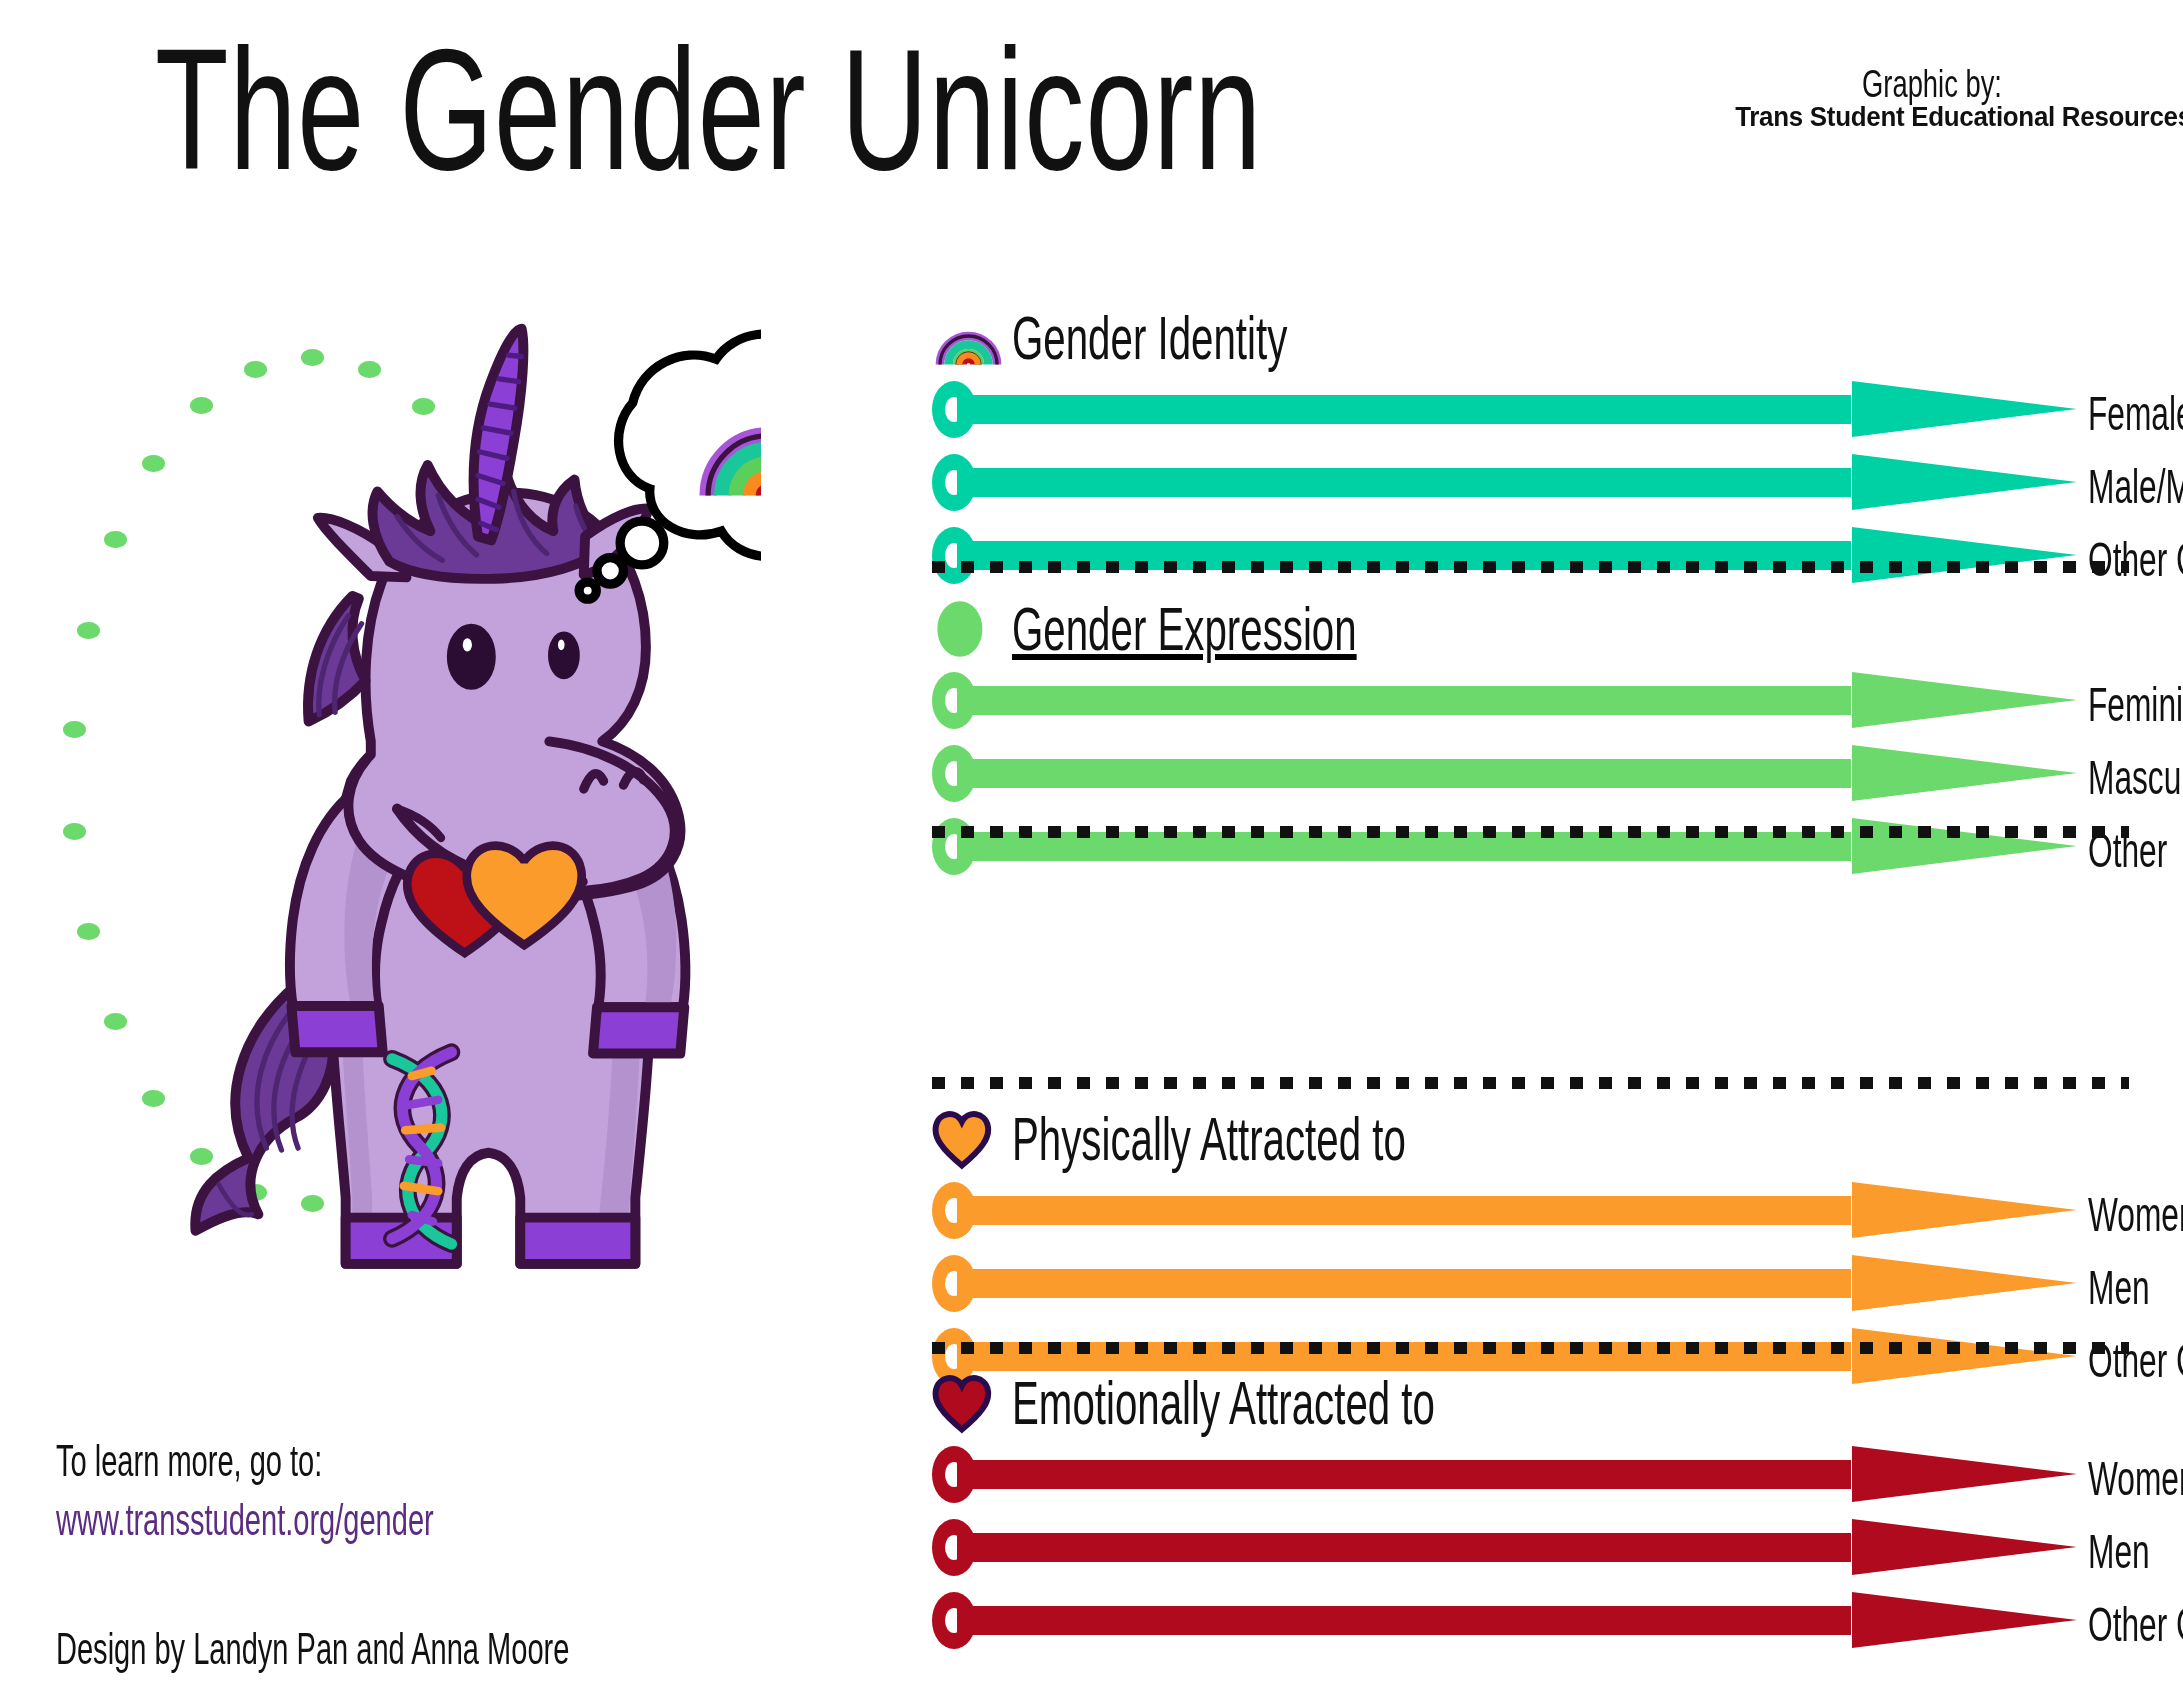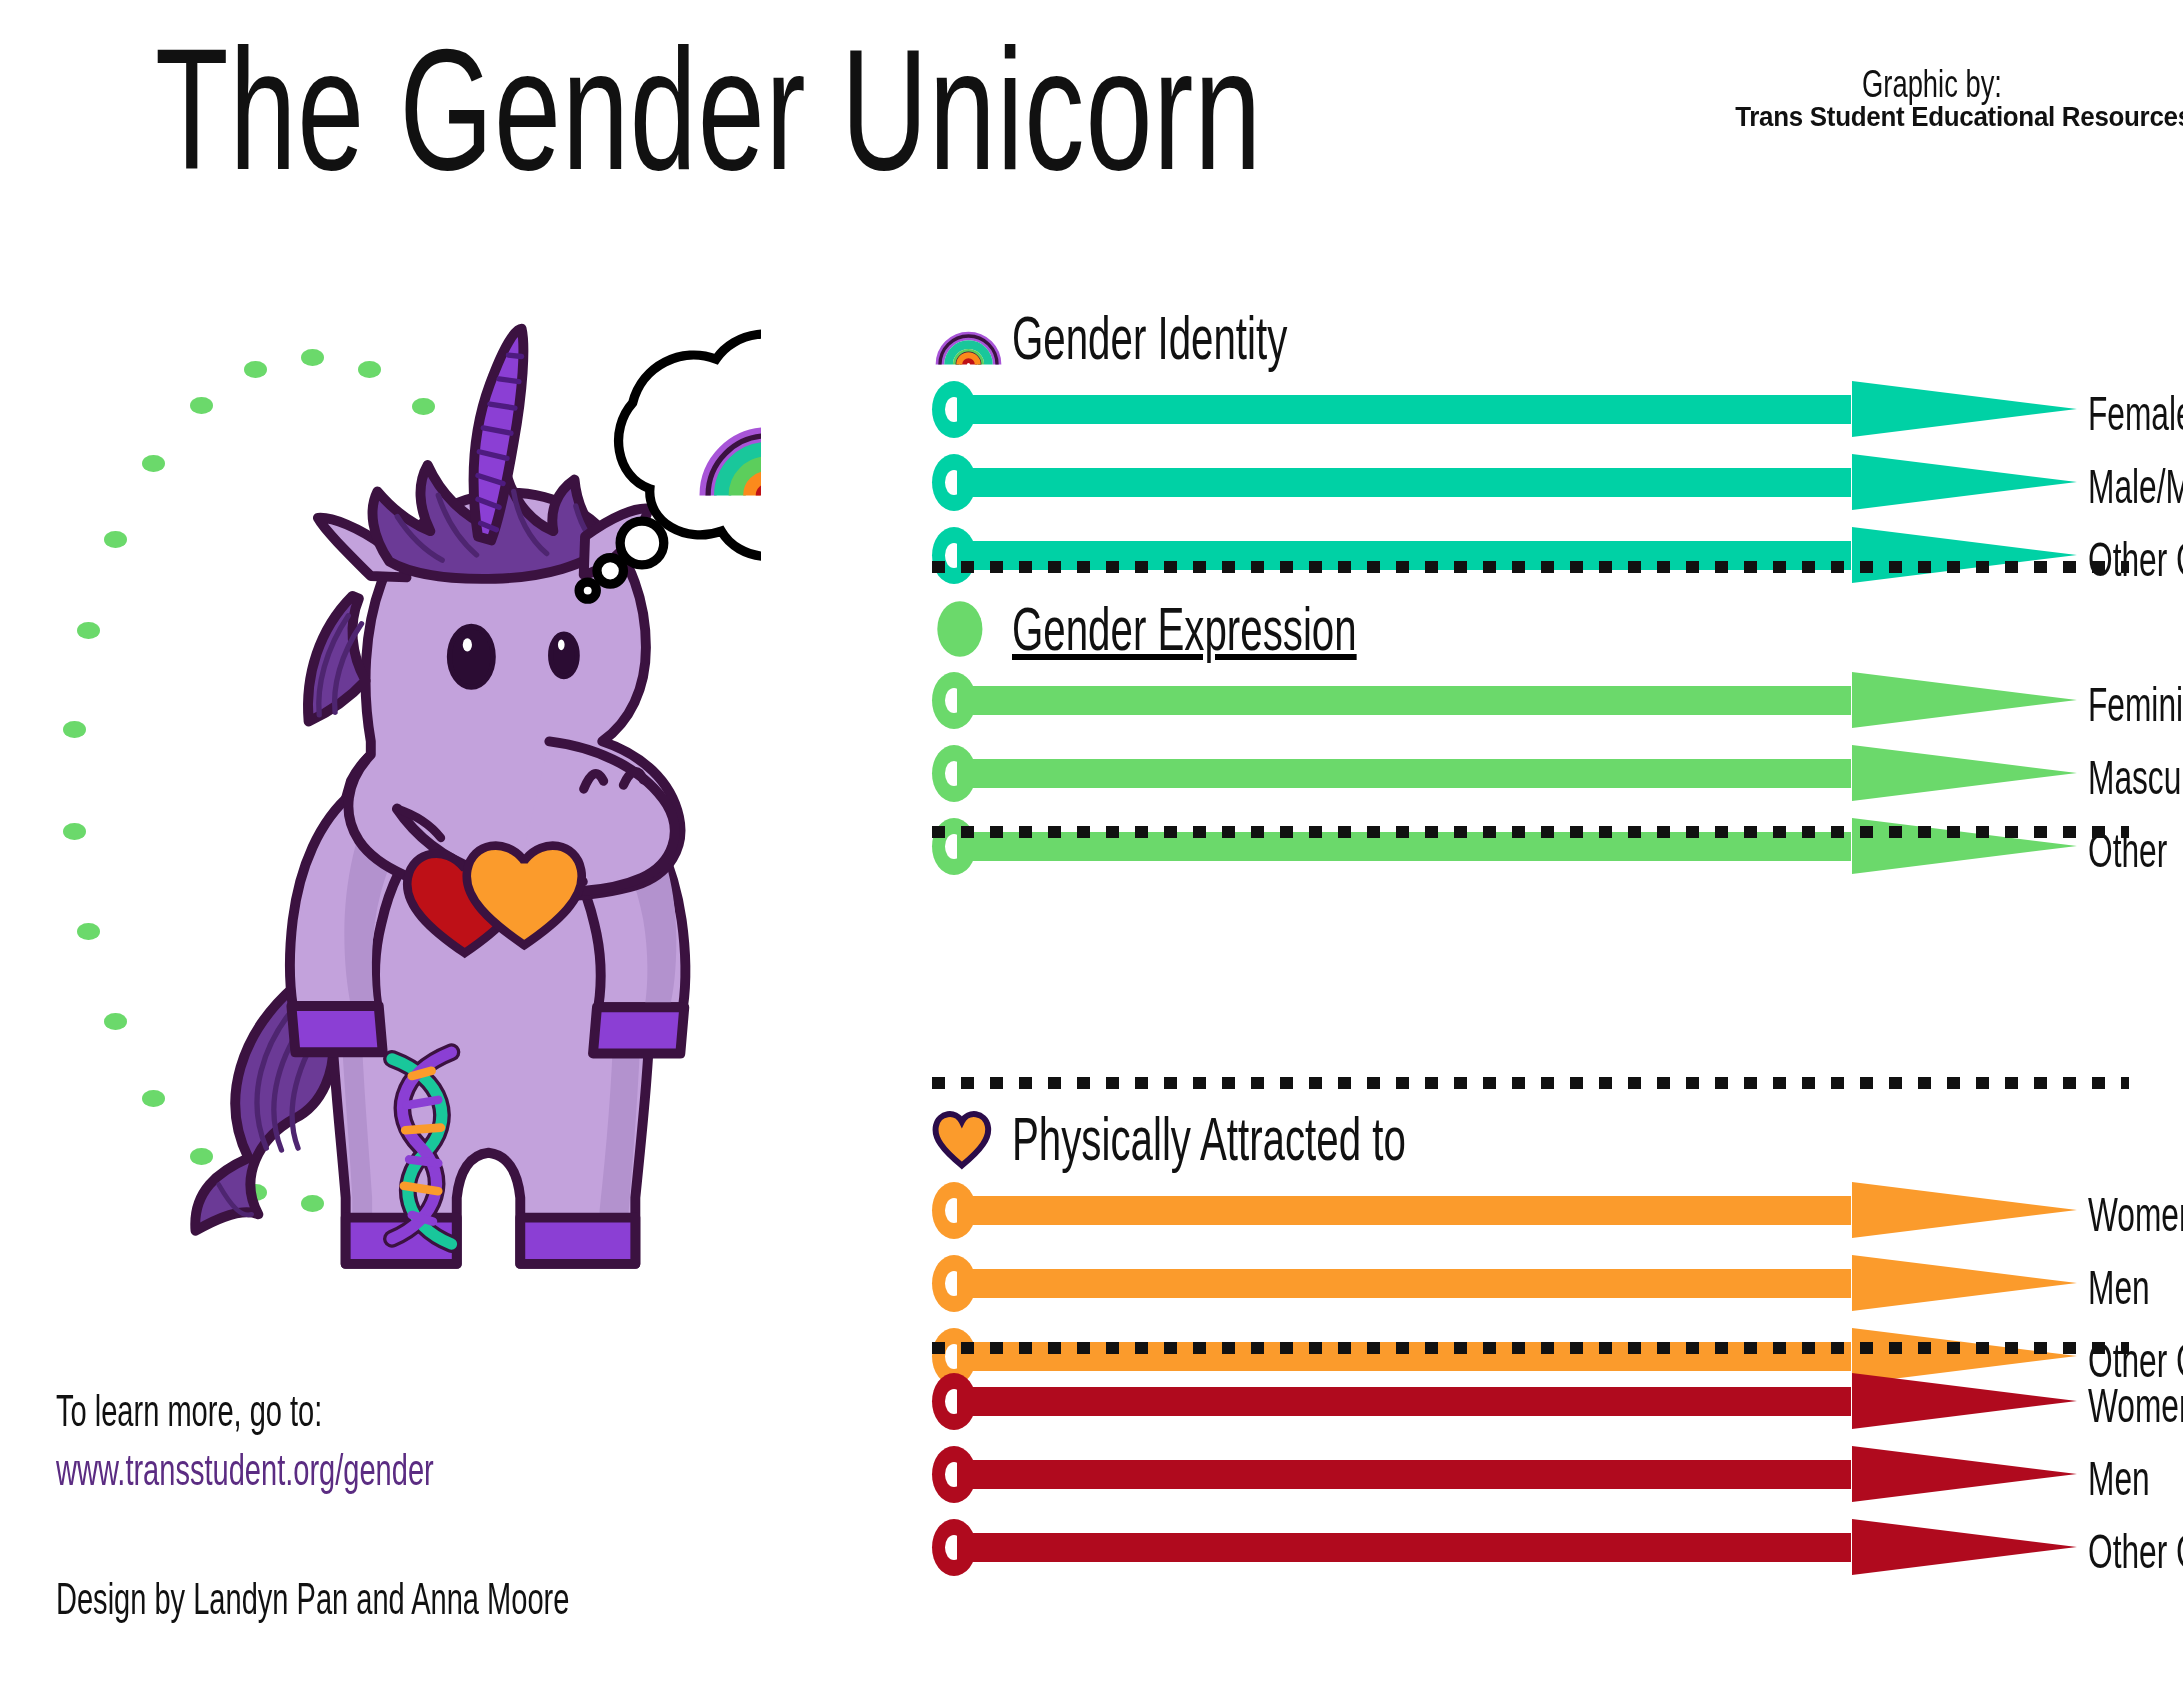--- a/index.html
+++ b/index.html
@@ -59,21 +59,21 @@
   .sexdot{position:absolute;width:49px;height:60px;border-radius:50%;}
   .sexlabel{position:absolute;font-size:48px;color:#111;transform:scaleX(.66);
             transform-origin:left center;white-space:nowrap;}
 
   
   .divider{position:absolute;left:932px;width:1197px;height:12px;
            background:repeating-linear-gradient(to right,#111 0 13.2px,
            transparent 13.2px 29px);}
 
   
-  #footer{position:absolute;left:56px;top:1386px;}
+  #footer{position:absolute;left:56px;top:1436px;}
   #footer div{font-size:44px;color:#111;transform:scaleX(.66);
               transform-origin:left center;white-space:nowrap;margin-bottom:9.3px;}
 </style>
 </head>
 <body>
 
 <div class="abs" id="title">
   <div class="hand">The Gender Unicorn</div>
 </div>
 
@@ -388,20 +388,29 @@
       <div class="arrow-row" style="margin-top: 16px;">
         <div class="arrow-knob" style="background: rgb(251, 155, 44);"></div>
         <div class="arrow-bar" style="background: rgb(251, 155, 44); width: 894px;"></div>
         <div class="arrow-head" style="left: 920px; border-left: 225px solid rgb(251, 155, 44);"></div>
         <div class="arrow-label" style="left: 1156px; top: 5.3px;">Other Gender(s)</div>
       </div>
     </div>
 </div>
 
 <div class="section" style="top:1366px;">
+  <div class="sec-head">
+    <span class="sec-icon">
+      <svg viewBox="0 0 110 96" width="73" height="64">
+        <path d="M45 88 C 16 64, 2 46, 6 28 C 10 8, 36 4, 45 22
+                 C 54 4, 80 8, 84 28 C 88 46, 74 64, 45 88 Z" fill="#B00A1E" stroke="#2B0C4A" stroke-width="9"></path>
+      </svg>
+    </span>
+    <span class="sec-title">Emotionally Attracted to</span>
+  </div>
   <div class="arrows">
       <div class="arrow-row" style="margin-top: 6.6px;">
         <div class="arrow-knob" style="background: rgb(176, 10, 30);"></div>
         <div class="arrow-bar" style="background: rgb(176, 10, 30); width: 894px;"></div>
         <div class="arrow-head" style="left: 920px; border-left: 225px solid rgb(176, 10, 30);"></div>
         <div class="arrow-label" style="left: 1156px; top: 5.3px;">Women</div>
       </div>
       <div class="arrow-row" style="margin-top: 16px;">
         <div class="arrow-knob" style="background: rgb(176, 10, 30);"></div>
         <div class="arrow-bar" style="background: rgb(176, 10, 30); width: 894px;"></div>

